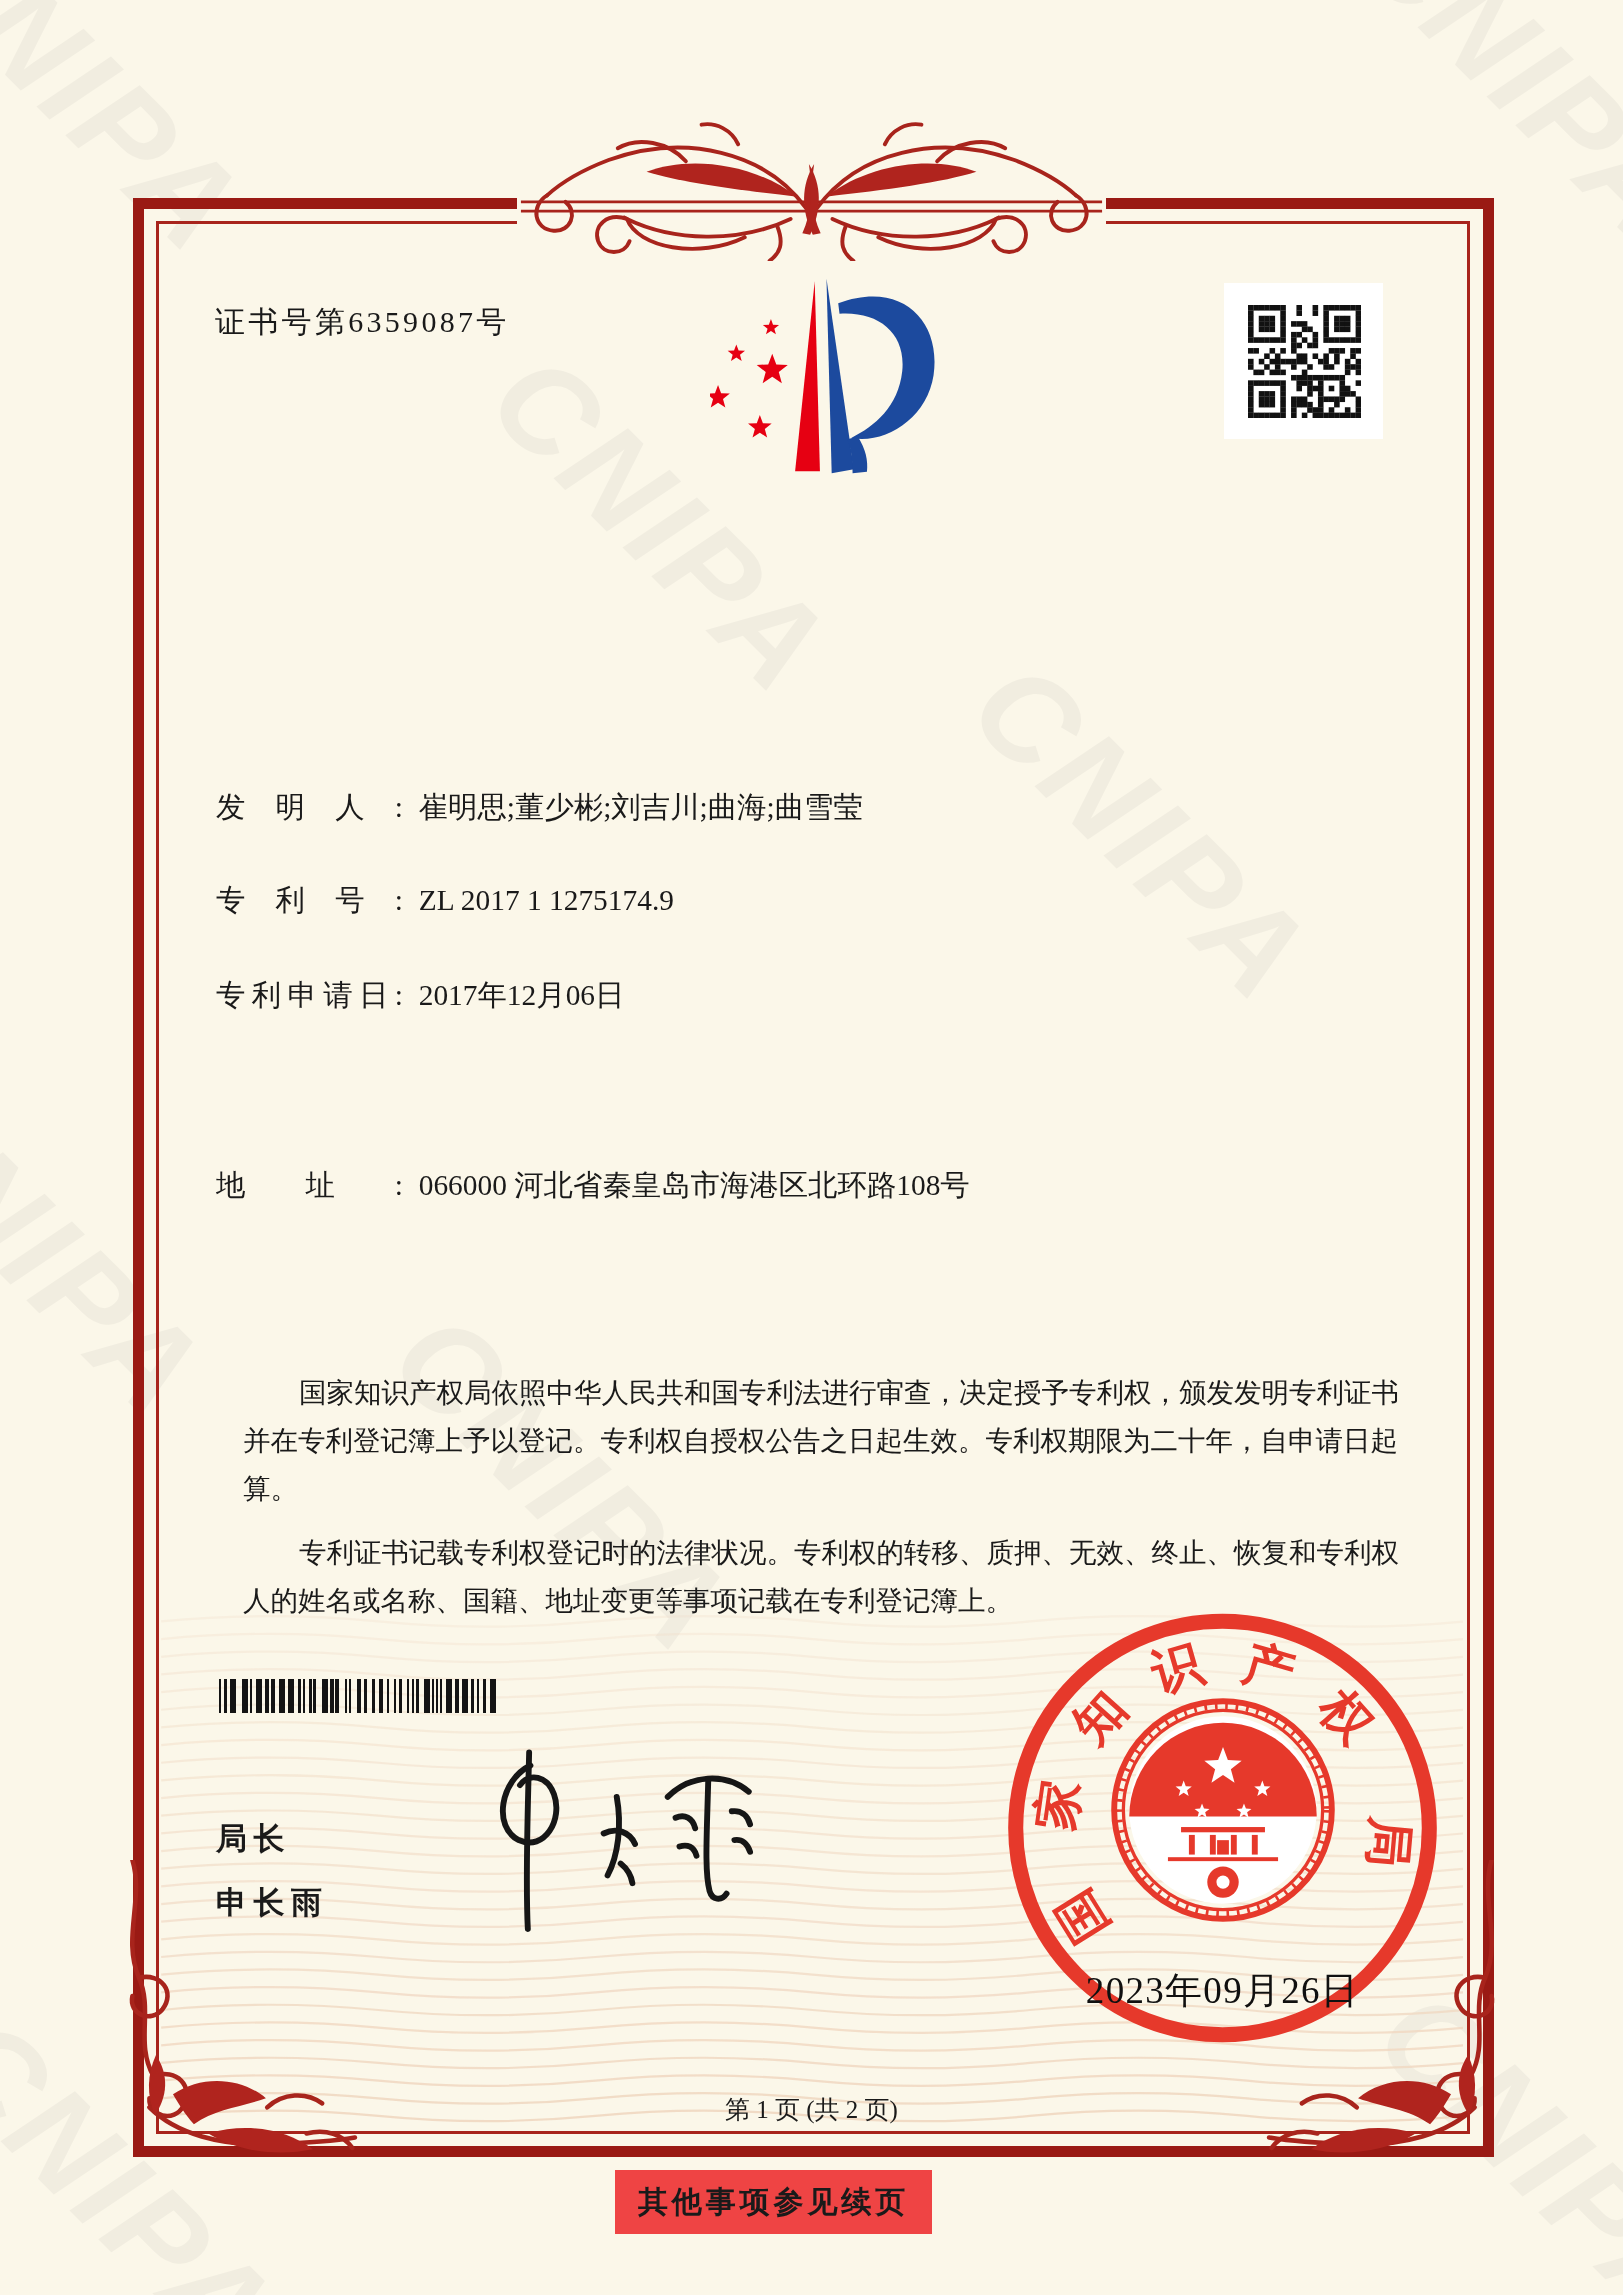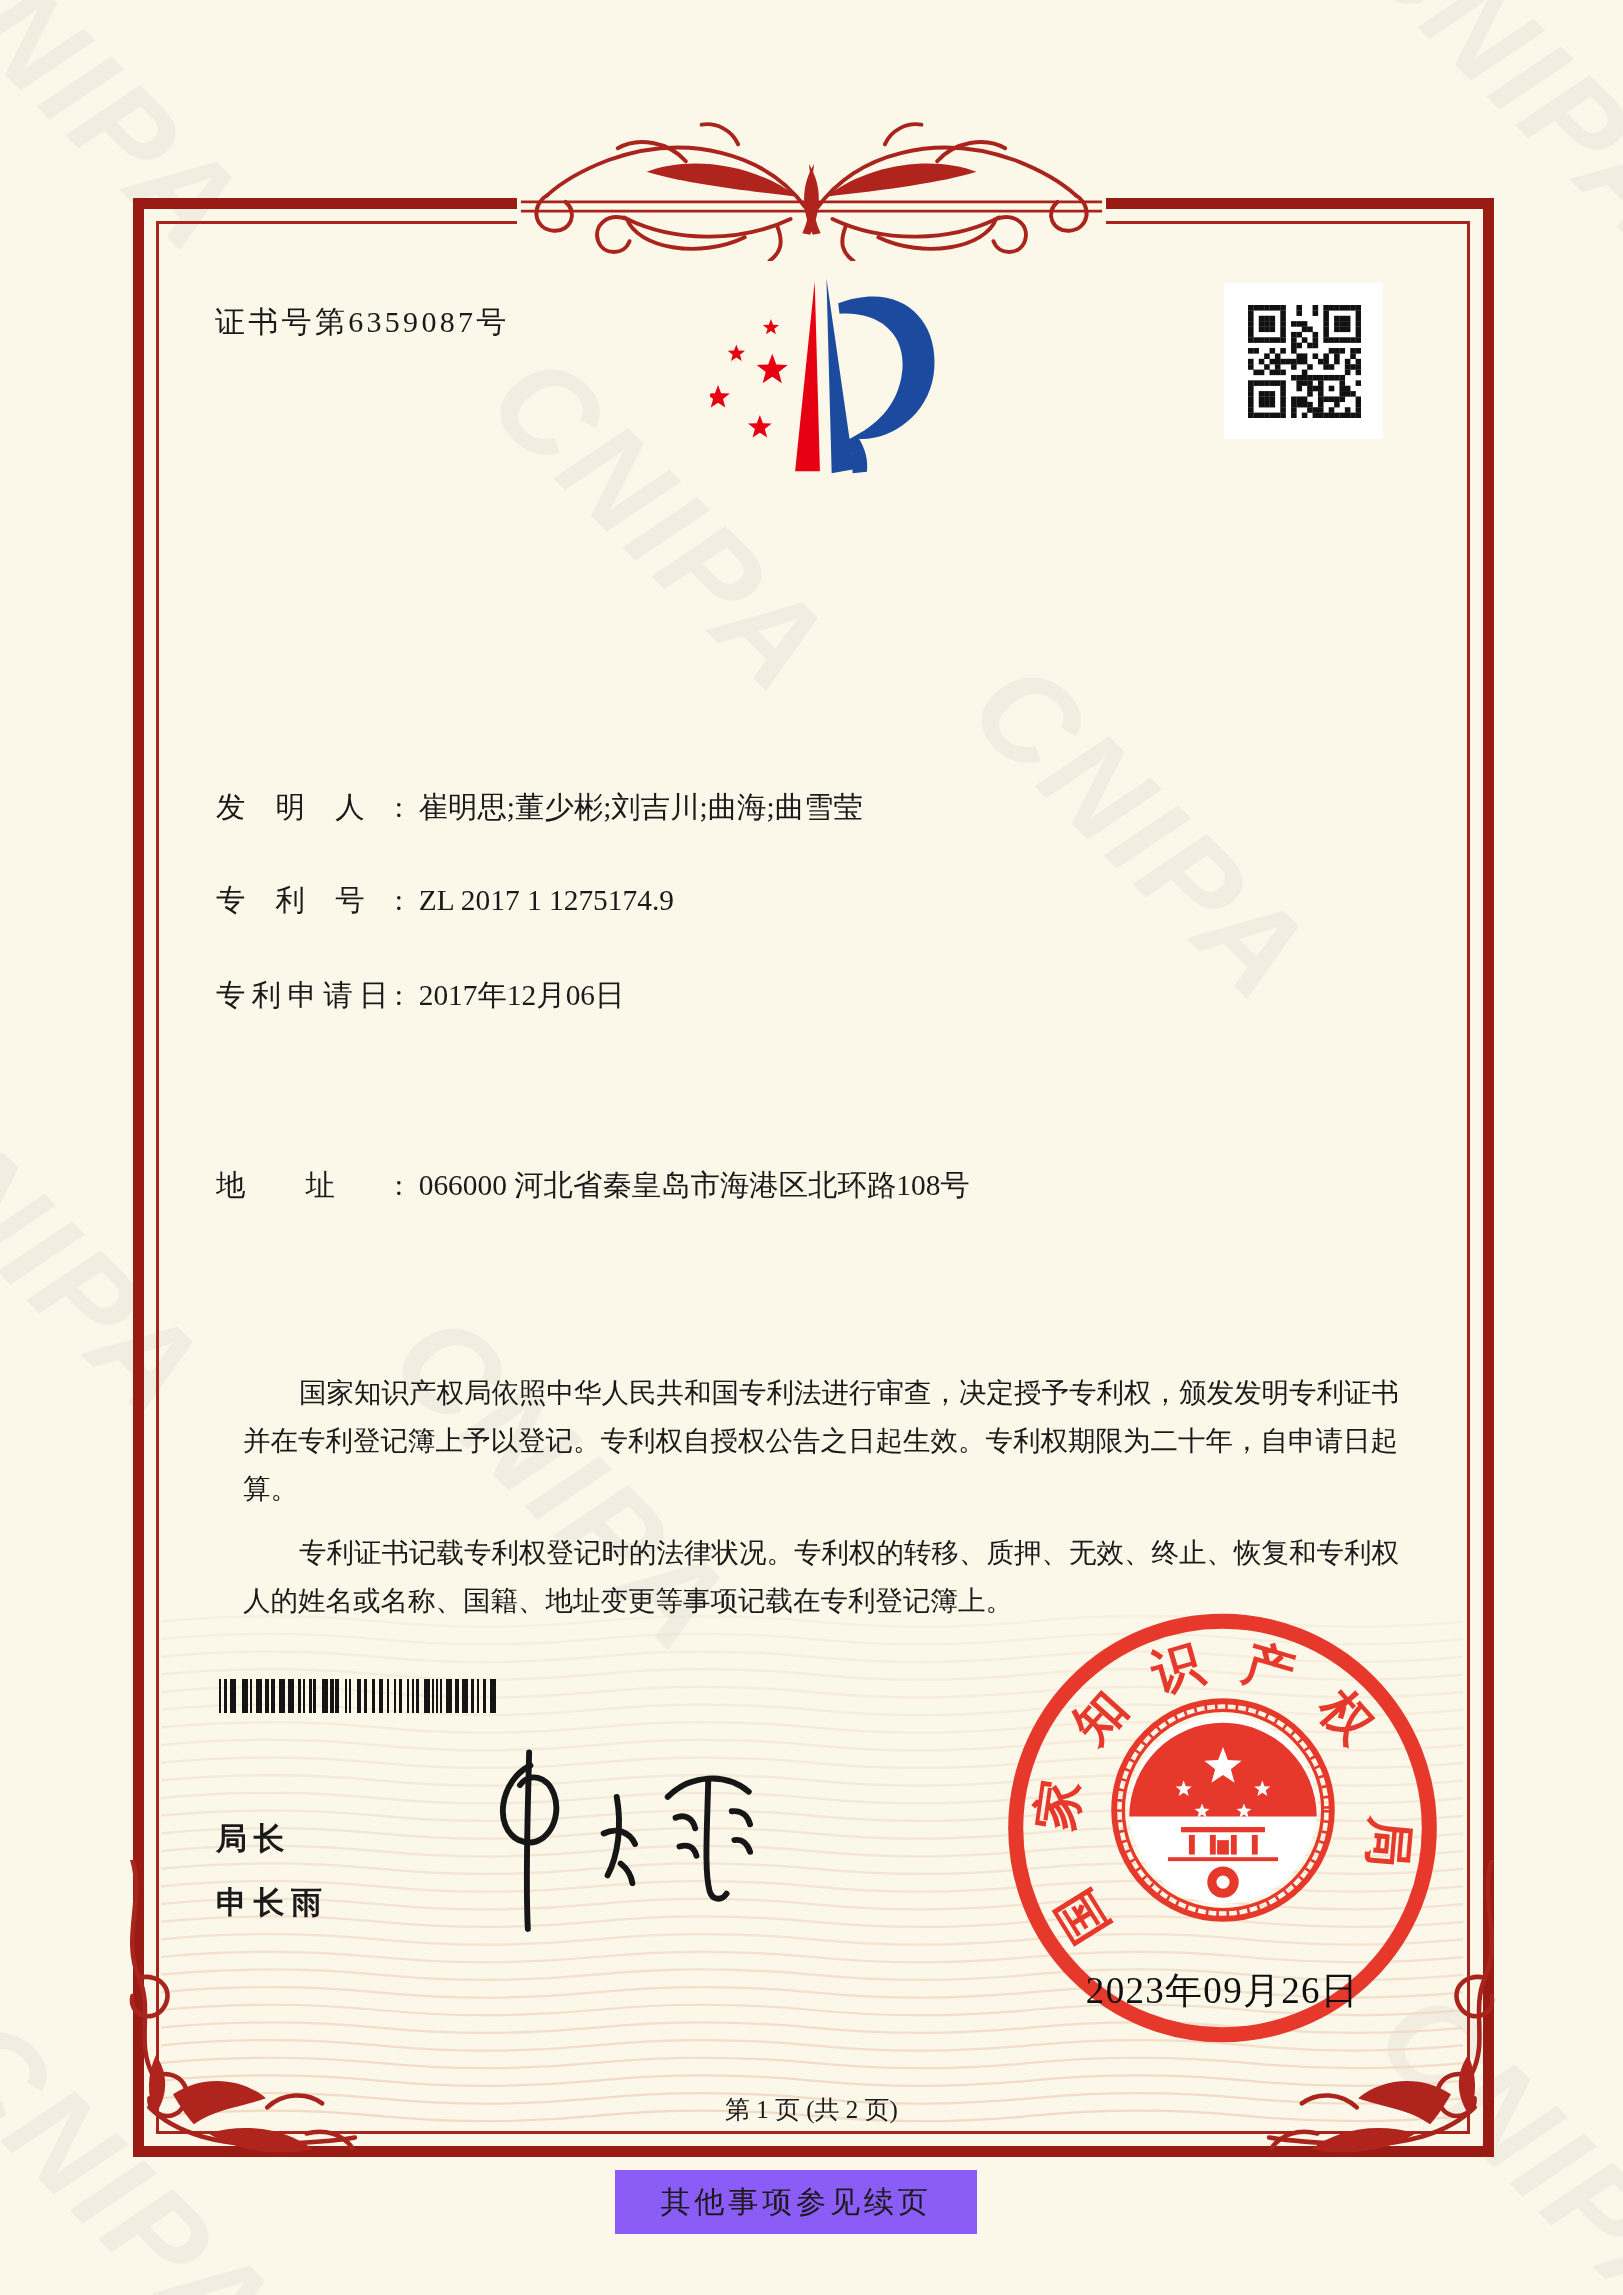--- a/index.html
+++ b/index.html
@@ -45,22 +45,22 @@
       font-weight:bold;font-size:31px;letter-spacing:6.5px;z-index:4;}
   .signature{position:absolute;left:452px;top:1734px;z-index:4;}
   
   .seal{position:absolute;left:1000px;top:1602px;width:445px;height:452px;z-index:5;}
   .seal-char{position:absolute;left:50%;top:50%;font-size:50px;font-weight:bold;color:#e6392b;
       font-family:"Liberation Serif","DejaVu Serif",serif;}
   .seal-date{position:absolute;left:0;top:364px;width:100%;text-align:center;font-size:37px;
       color:#101010;letter-spacing:1.3px;z-index:6;}
   
   .pagenum{position:absolute;left:0;top:2093px;width:100%;text-align:center;font-size:25px;z-index:4;}
-  .contbox{position:absolute;left:615px;top:2170px;width:362px;height:64px;background:#8b5cf6;z-index:4;
-      display:flex;align-items:center;justify-content:center;font-size:30px;letter-spacing:3.9px;}
+  .contbox{position:absolute;left:615px;top:2170px;width:317px;height:64px;background:#ef4444;z-index:4;
+      display:flex;align-items:center;justify-content:center;font-size:30px;letter-spacing:3.9px;font-weight:bold;}
 </style>
 </head>
 <body>
 
 <div class="page">
 
   <div class="wm" style="left:75px;top:82px">CNIPA</div>
   <div class="wm" style="left:1525px;top:72px">CNIPA</div>
   <div class="wm" style="left:661px;top:523px">CNIPA</div>
   <div class="wm" style="left:1142px;top:831px">CNIPA</div>

